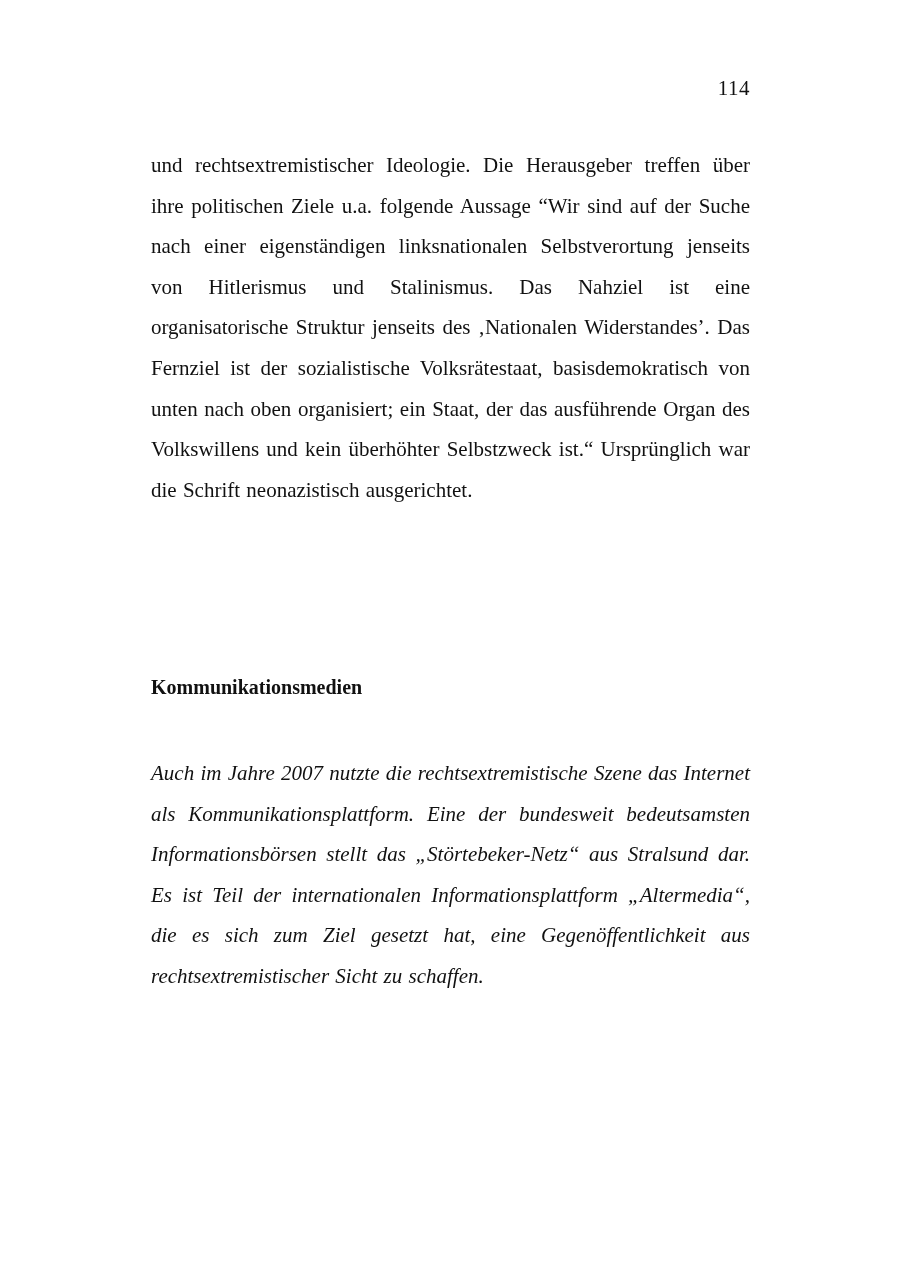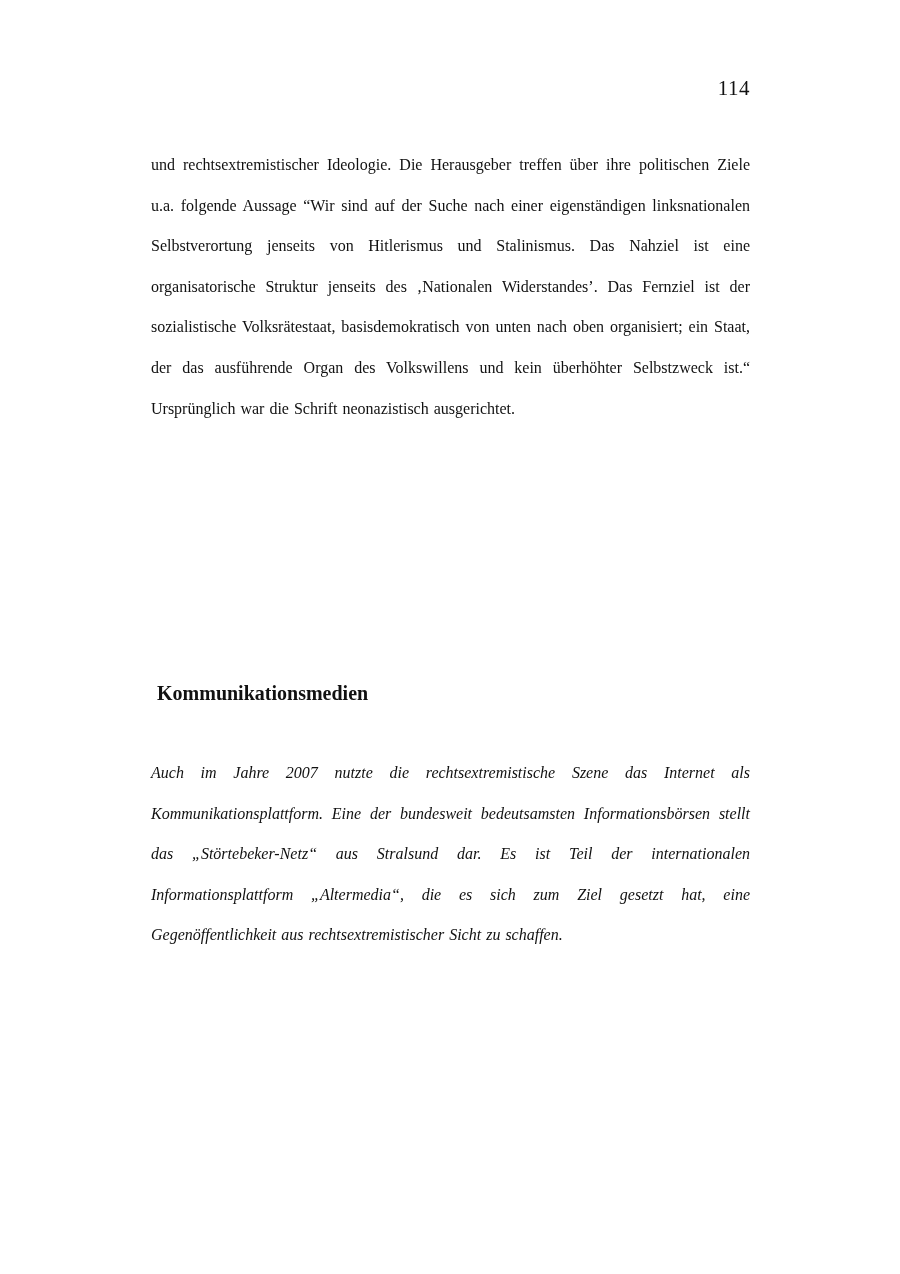--- a/index.html
+++ b/index.html
@@ -29,32 +29,32 @@
     text-align: right;
     font-size: 21px;
     letter-spacing: 0.5px;
   }
   .content-block {
     position: absolute;
     left: 151px;
     width: 599px;
   }
   .body-paragraph {
-    font-size: 16px;
+    font-size: 21px;
     line-height: 40.6px;
     text-align: justify;
     margin: 0;
     word-spacing: 1px;
   }
   .para-1 { top: 145px; }
   .section-heading {
     top: 676px;
     font-size: 20px;
     font-weight: bold;
-    margin: 6px;
+    margin: 0;
     text-align: left;
   }
   .para-2 { top: 753px; font-style: italic; }
 </style>
 </head>
 <body>
 
 <div class="page">
 
   <div class="page-number">114</div>

